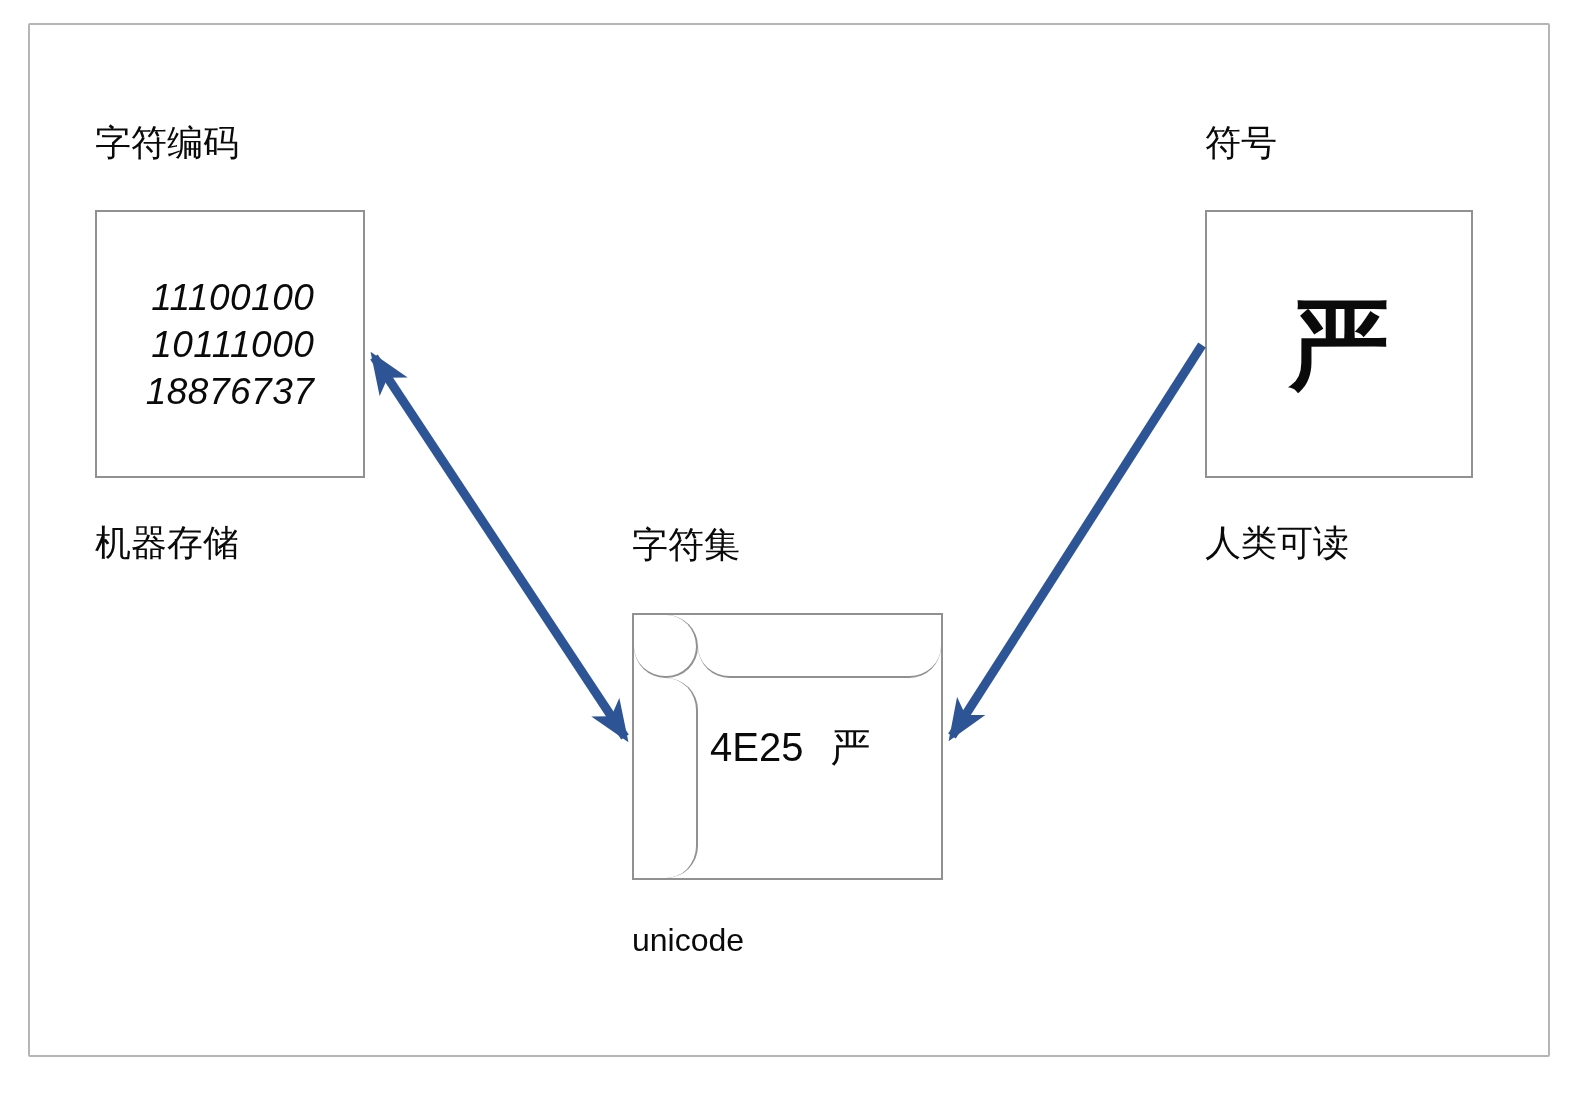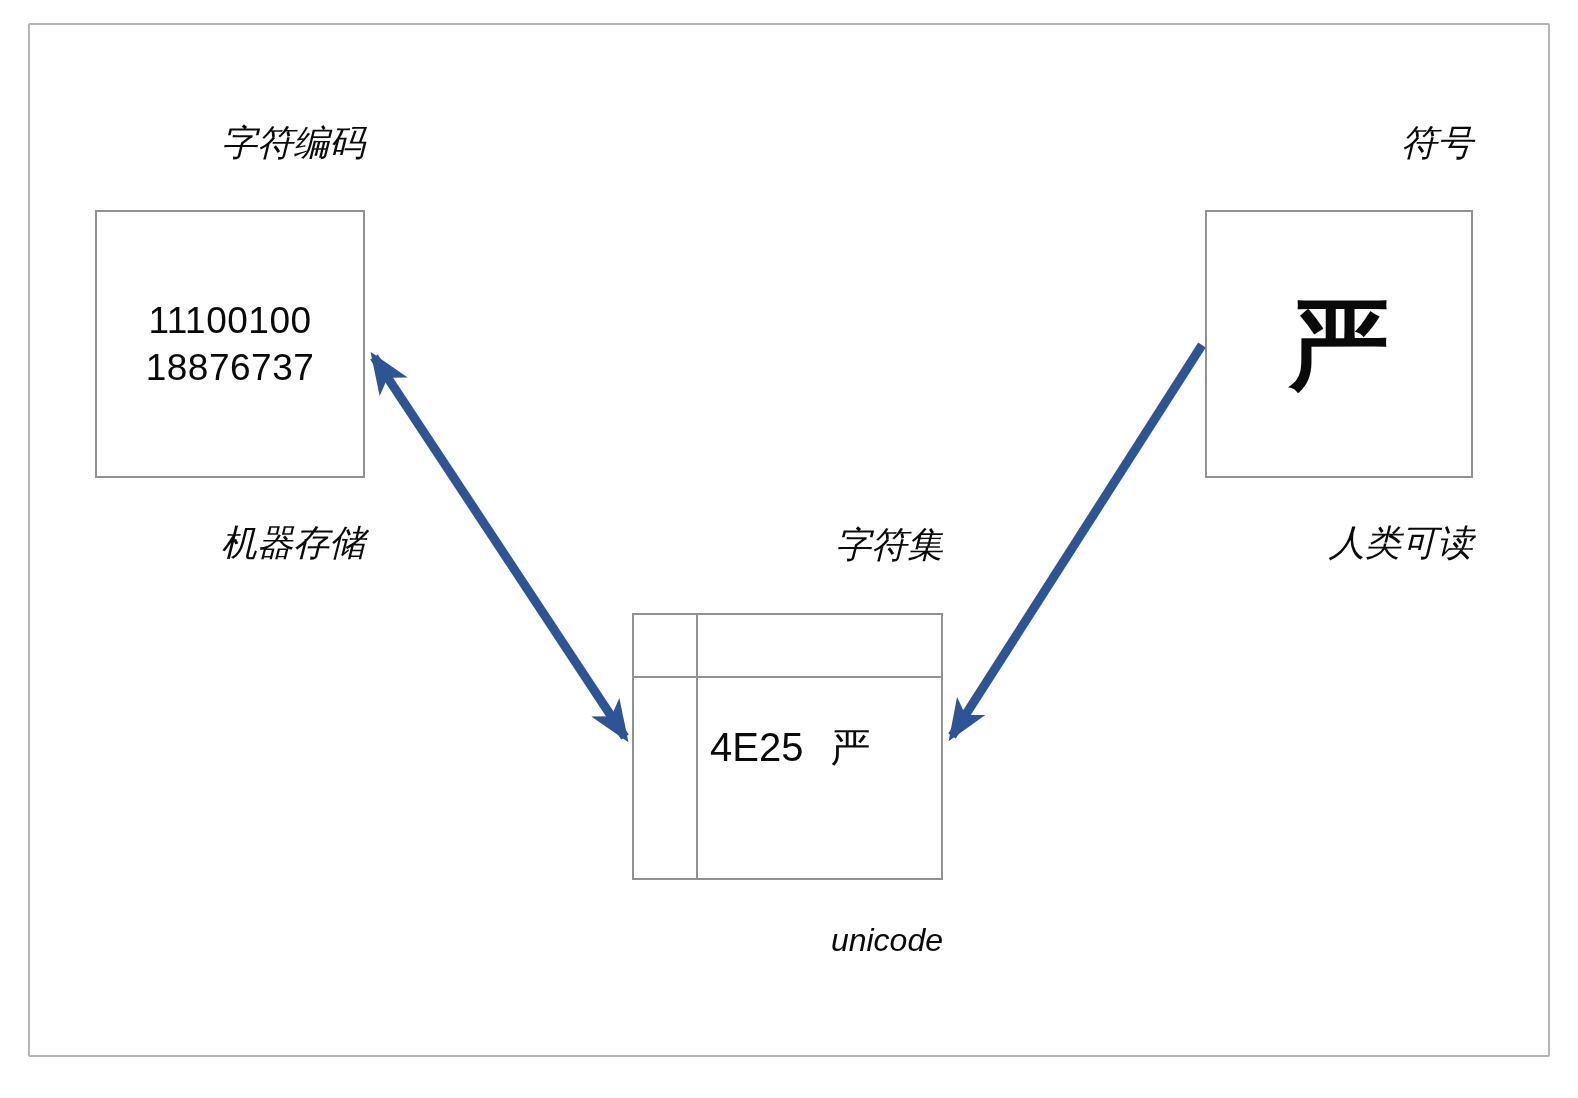--- a/index.html
+++ b/index.html
@@ -6,47 +6,48 @@
     --arrow-blue:#2D5596;
     --box-border:#919191;
     --outer-border:#b5b5b5;
     --text:#0a0a0a;
   }
   html,body{margin:0;padding:0;background:#ffffff;}
   body{font-family:"Liberation Sans","DejaVu Sans",sans-serif;color:var(--text);}
   .stage{position:relative;width:1578px;height:1098px;background:#ffffff;overflow:hidden;}
   .outer-frame{position:absolute;left:28px;top:23px;width:1522px;height:1034px;
     border:2px solid var(--outer-border);border-radius:2px;box-sizing:border-box;background:#fff;}
-  .lbl{position:absolute;text-align:right;font-size:36px;line-height:44px;color:var(--text);
-    white-space:nowrap;font-style:italic;}
+  .lbl{position:absolute;text-align:left;font-size:36px;line-height:44px;color:var(--text);
+    white-space:nowrap;}
   .shape-box{position:absolute;border:2px solid var(--box-border);box-sizing:border-box;
     background:#fff;display:flex;align-items:center;justify-content:center;}
-  .binary{font-size:37px;line-height:47px;text-align:center;letter-spacing:0.5px;}
+  .binary{font-size:37px;line-height:47px;text-align:right;letter-spacing:0.5px;font-style:italic;}
   .glyph-big{font-size:100px;font-weight:600;line-height:100px;}
   
   .u-table{position:absolute;left:632px;top:613px;width:311px;height:267px;
     border:2px solid var(--box-border);box-sizing:border-box;background:#fff;
     display:grid;grid-template-columns:64px 1fr;grid-template-rows:63px 1fr;}
-  .u-cell{box-sizing:border-box;}
+  .u-cell{box-sizing:border-box;border-radius:32px;}
   .u-cell.col0{border-right:2px solid var(--box-border);}
   .u-cell.row0{border-bottom:2px solid var(--box-border);}
   .u-entry{padding:48px 0 0 12px;font-size:40px;line-height:42px;white-space:nowrap;}
   .u-entry .char{margin-left:27px;}
   .arrows{position:absolute;left:0;top:0;width:1578px;height:1098px;pointer-events:none;}
 </style>
 </head>
 <body>
 
 <div class="stage">
   <div class="outer-frame"></div>
 
   <div class="lbl" style="left:95px;top:121px;width:270px;">字符编码</div>
   <div class="shape-box" style="left:95px;top:210px;width:270px;height:268px;">
     <div class="binary">
       <div>11100100</div>
+      <div>10111000</div>
       <div>18876737</div>
     </div>
   </div>
   <div class="lbl" style="left:1205px;top:121px;width:268px;">符号</div>
 
   <div class="lbl" style="left:95px;top:521px;width:270px;">机器存储</div>
   <div class="shape-box" style="left:1205px;top:210px;width:268px;height:268px;">
     <div class="glyph-big">严</div>
   </div>
   <div class="lbl" style="left:1205px;top:521px;width:268px;">人类可读</div>

